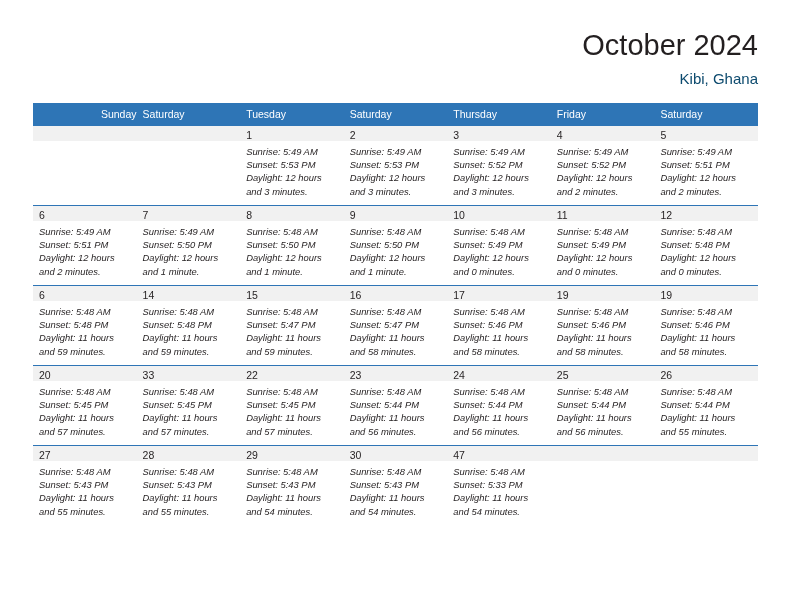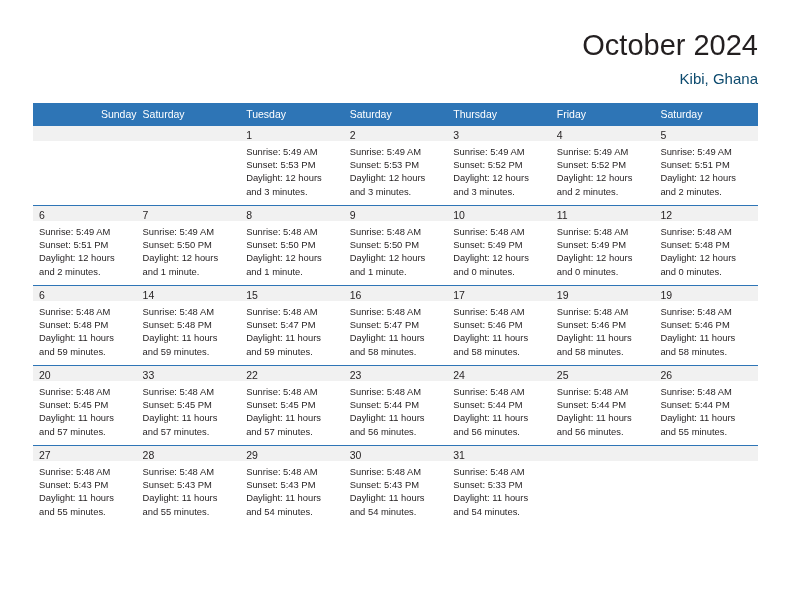--- a/index.html
+++ b/index.html
@@ -125,20 +125,21 @@
     font-size: 10.5px;
     color: #231f20;
     line-height: 14px;
     box-sizing: border-box;
   }
   .cell-body {
     padding: 4px 4px 0 6px;
     font-size: 9.4px;
     line-height: 13.2px;
     color: #231f20;
+    font-style: italic;
   }
   .cell-body div { white-space: nowrap; }
 </style>
 </head>
 <body>
 
 <div class="page">
 
   <div class="header">
 
@@ -442,21 +443,21 @@
           <td>
             <div class="daynum-strip">30</div>
             <div class="cell-body">
               <div>Sunrise: 5:48 AM</div>
               <div>Sunset: 5:43 PM</div>
               <div>Daylight: 11 hours</div>
               <div>and 54 minutes.</div>
             </div>
           </td>
           <td>
-            <div class="daynum-strip">31</div>
+            <div class="daynum-strip">47</div>
             <div class="cell-body">
               <div>Sunrise: 5:48 AM</div>
               <div>Sunset: 5:33 PM</div>
               <div>Daylight: 11 hours</div>
               <div>and 54 minutes.</div>
             </div>
           </td>
           <td>
             <div class="daynum-strip"></div>
           </td>

